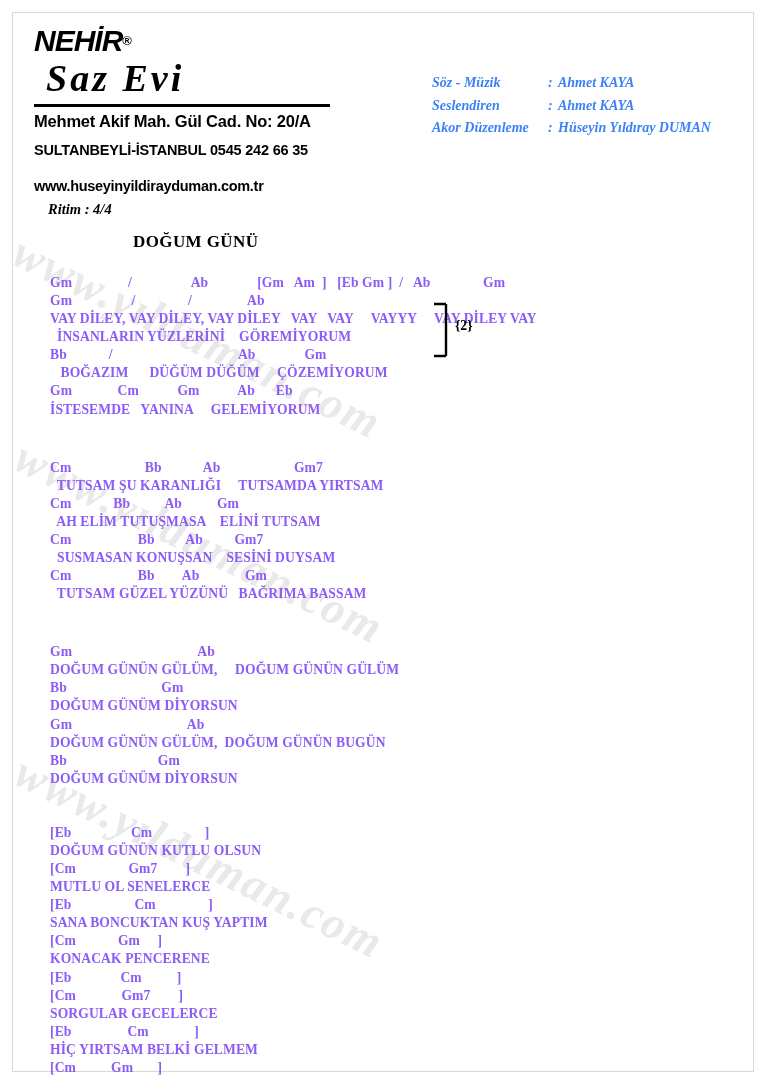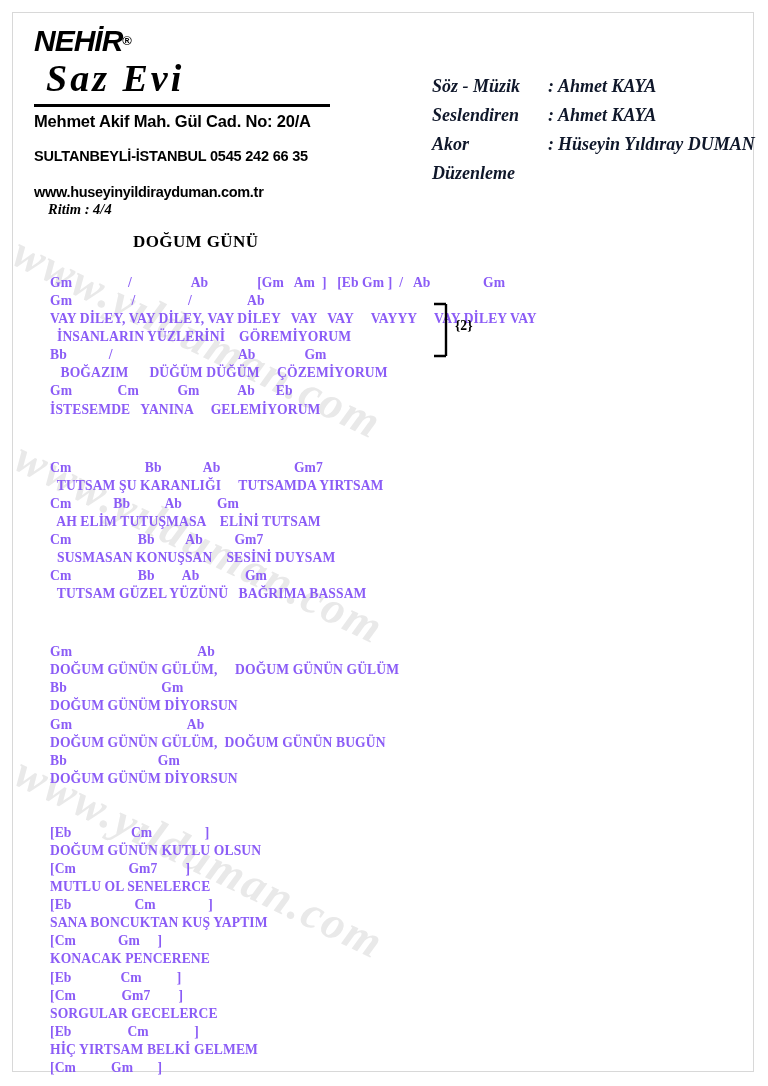--- a/index.html
+++ b/index.html
@@ -91,43 +91,43 @@
     font-size: 16.5px;
     color: #000;
     margin-top: 5px;
     letter-spacing: -0.2px;
   }
   .addr2 {
     font-family: "Liberation Sans", sans-serif;
     font-weight: bold;
     font-size: 14.5px;
     color: #000;
-    margin-top: 17px;
+    margin-top: 11px;
     letter-spacing: -0.2px;
   }
   .addr3 {
     font-family: "Liberation Sans", sans-serif;
     font-weight: bold;
     font-size: 14.5px;
     color: #000;
     margin-top: 20px;
     letter-spacing: -0.3px;
   }
 
   
   .credits {
     position: absolute;
     left: 432px;
     top: 72px;
     z-index: 2;
     font-family: "Liberation Serif", serif;
     font-style: italic;
     font-weight: bold;
-    font-size: 18px;
-    color: #0f172a;
+    font-size: 14px;
+    color: #3b82f6;
   }
   .credit-row {
     display: flex;
     line-height: 1.62;
   }
   .credit-label { width: 116px; }
   .credit-sep   { width: 10px; }
   .credit-value { white-space: nowrap; }
 
   

